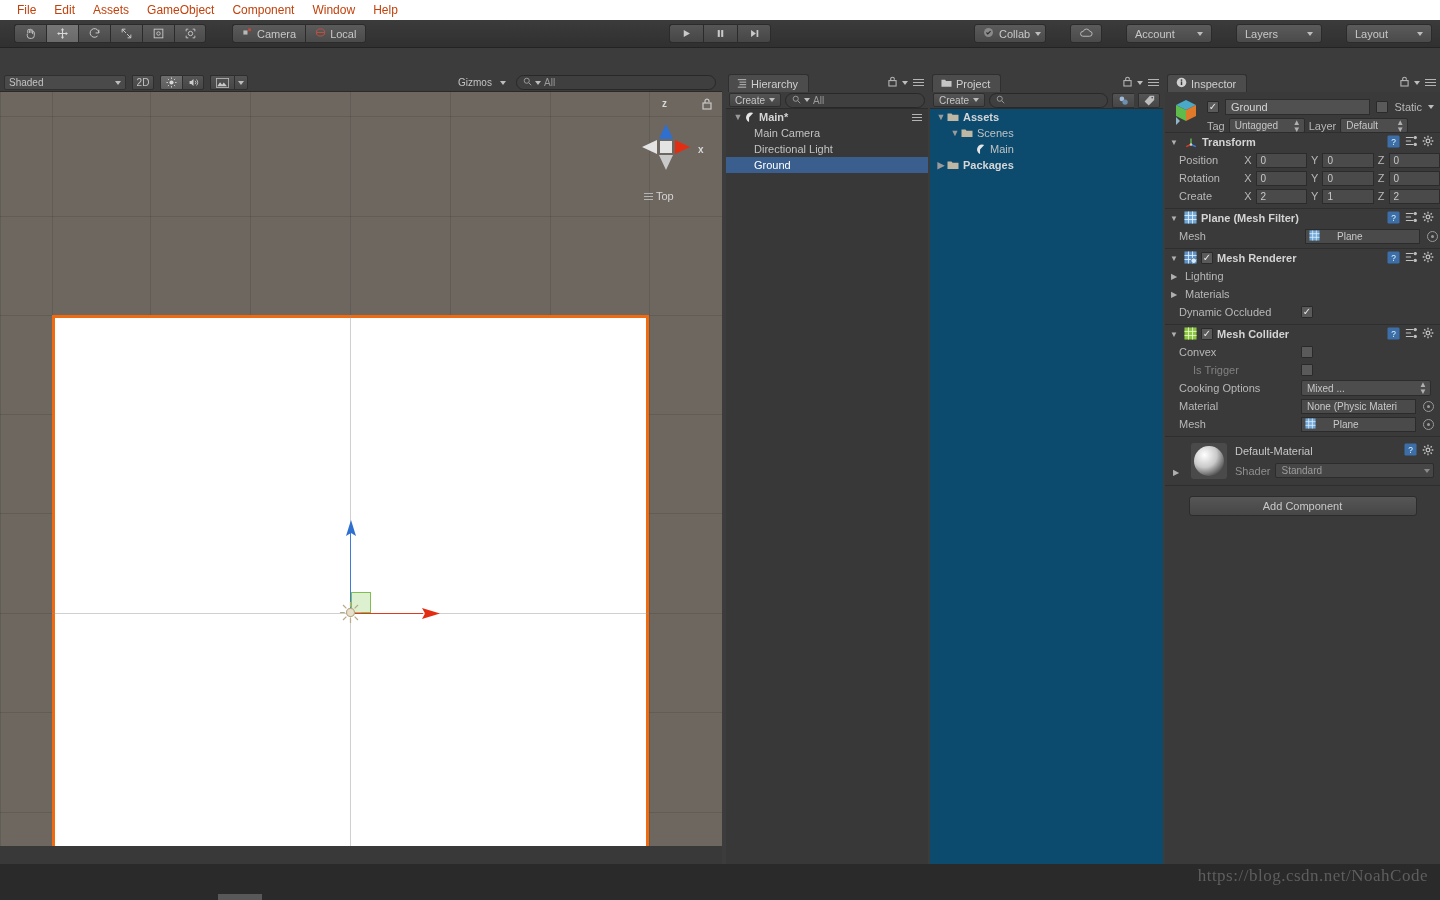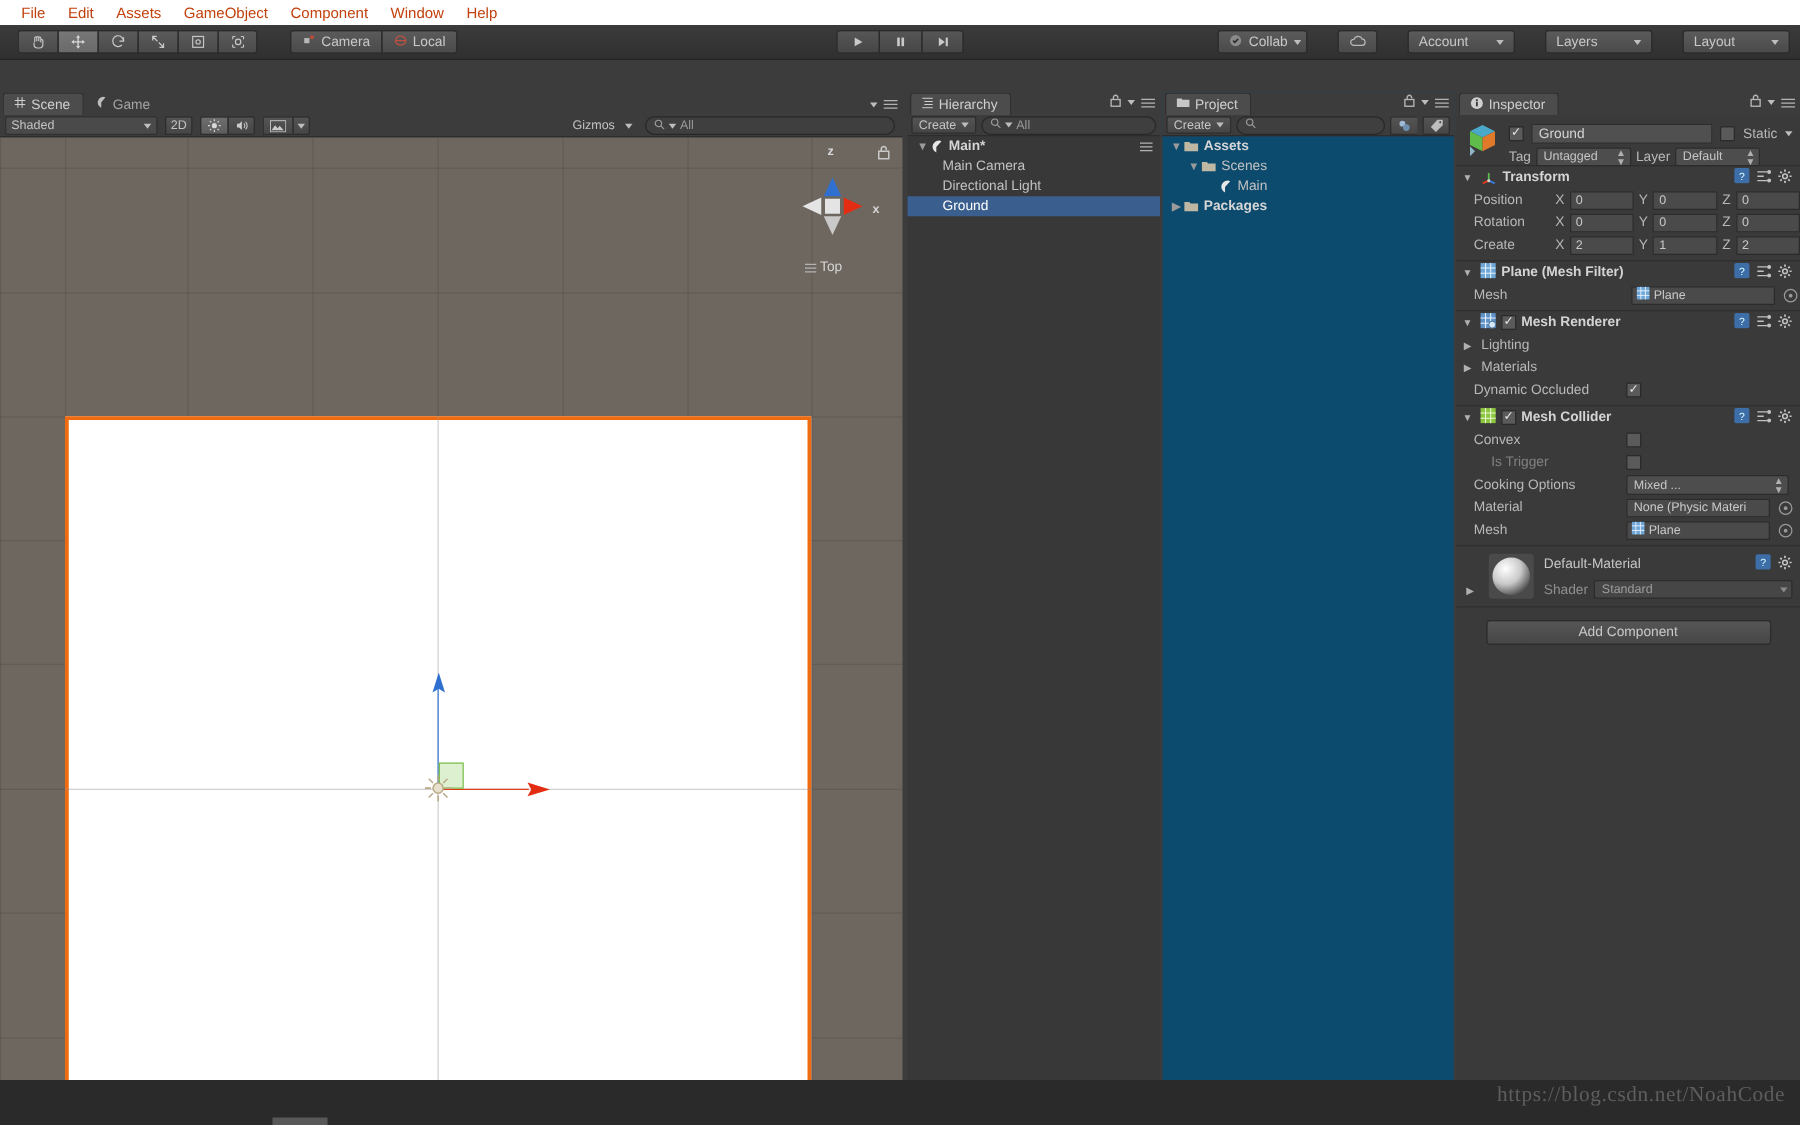--- a/index.html
+++ b/index.html
@@ -141,21 +141,21 @@
 
   .comp { border-top: 1px solid #2e2e2e; padding-bottom: 3px; }
   .comp-head { height: 18px; display: flex; align-items: center; gap: 4px; padding-left: 5px; }
   .comp-title { font-weight: bold; color: #d4d4d4; font-size: 11px; }
   .comp-icons { margin-left: auto; display: flex; gap: 5px; align-items: center; padding-right: 6px; }
   .prop-row { height: 18px; display: flex; align-items: center; padding-left: 14px; gap: 4px; }
   .prop-label { color: #b8b8b8; font-size: 11px; }
   .field { height: 15px; background: #4a4a4a; border: 1px solid #2b2b2b; color: #c9c9c9;
     font-size: 10px; padding-left: 4px; display: flex; align-items: center; }
   .objfield { height: 15px; background: #4a4a4a; border: 1px solid #2b2b2b; color: #c9c9c9;
-    font-size: 10px; padding-left: 3px; display: flex; align-items: center; gap: 3px; }
+    font-size: 10px; padding-left: 3px; display: flex; align-items: center; gap: 17px; }
   .radio-o { width: 11px; height: 11px; border-radius: 50%; border: 1px solid #9a9a9a; display:inline-block; position:relative;}
   .radio-o:after { content:''; position:absolute; left:3px; top:3px; width:3px; height:3px; border-radius:50%; background:#9a9a9a;}
   .foldout { width: 10px; color: #b0b0b0; font-size: 8px; }
   .mat-block { border-top: 1px solid #2e2e2e; padding: 6px 6px 6px 8px; display: flex; gap: 8px; }
   .mat-sphere { width: 36px; height: 36px; border-radius: 3px; background:#4a4a4a;
      display:flex; align-items:center; justify-content:center;}
   .addcomp { margin: 10px auto 0; width: 228px; height: 20px;
     background: linear-gradient(#565656,#464646); border: 1px solid #2c2c2c; border-radius: 3px;
     display: flex; align-items: center; justify-content: center; color: #c9c9c9; font-size: 11px; }
 
@@ -286,46 +286,20 @@
         <span class="caret"></span>
       </div>
       <div class="rbtn wide">
         <span>Layout</span>
         <span class="caret"></span>
       </div>
     </div>
   </div>
 
   <div class="panel" id="scene-panel">
-    <div class="tabrow">
-      <div class="tab" style="margin-left:2px;">
-        <span>
-          <svg width="10" height="10" viewBox="0 0 12 12" stroke="#cfcfcf" stroke-width="1" fill="none">
-              <path d="M4 1v10M8 1v10M1 4h10M1 8h10"></path>
-            </svg>
-        </span>
-        <span>Scene</span>
-      </div>
-      <div class="tab inactive">
-        <span>
-          <svg width="10" height="10" viewBox="0 0 12 12">
-              <path d="M10 1A5 5 0 106 11 L6 6 Z" fill="#bdbdbd"></path>
-            </svg>
-        </span>
-        <span>Game</span>
-      </div>
-      <div class="tab-right">
-        <span class="caret"></span>
-        <span class="hamb">
-            <i></i>
-            <i></i>
-            <i></i>
-          </span>
-      </div>
-    </div>
 
     <div class="scene-toolbar">
       <div class="dropmini" style="width:122px;margin-left:4px;">
         <span>Shaded</span>
         <span class="caret" style="margin-left:auto;"></span>
       </div>
       <div style="display:flex;margin-left:6px;">
         <div class="minibtn first last" style="width:20px;">
           <span>2D</span>
         </div>

